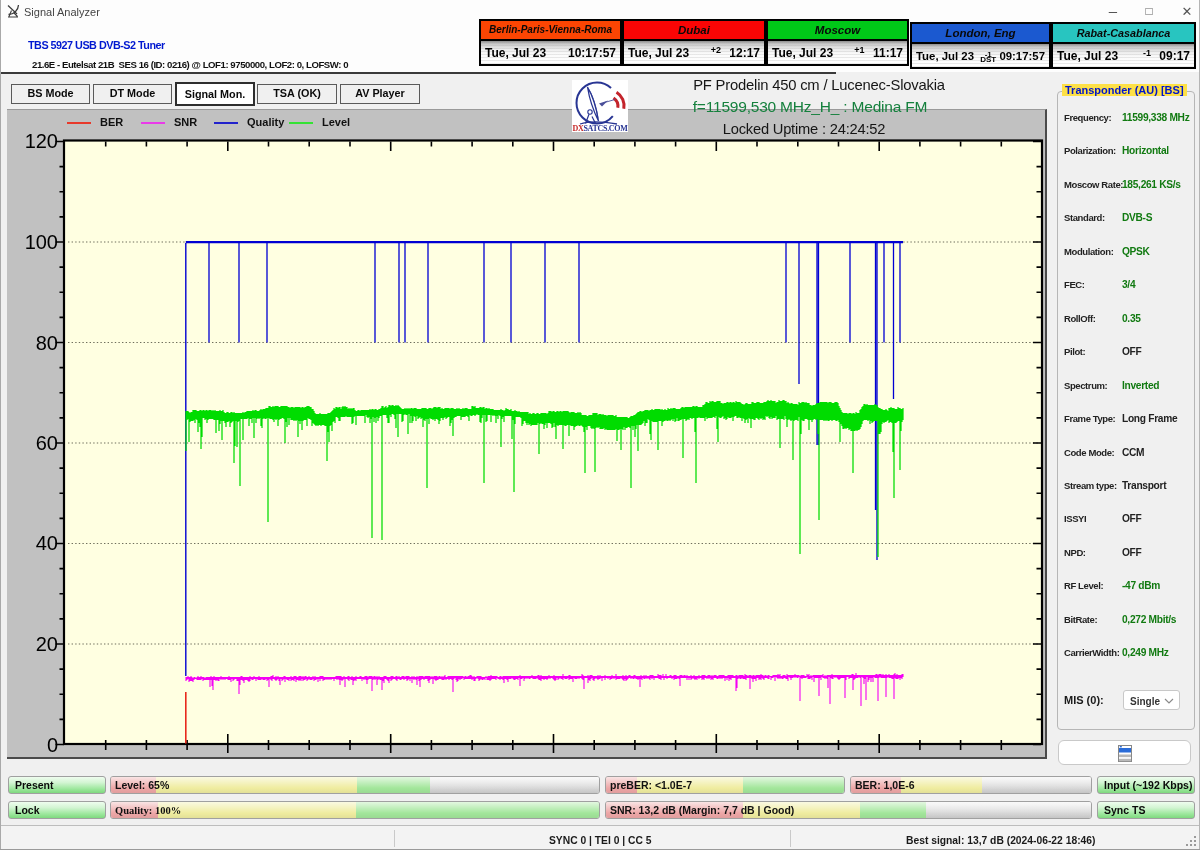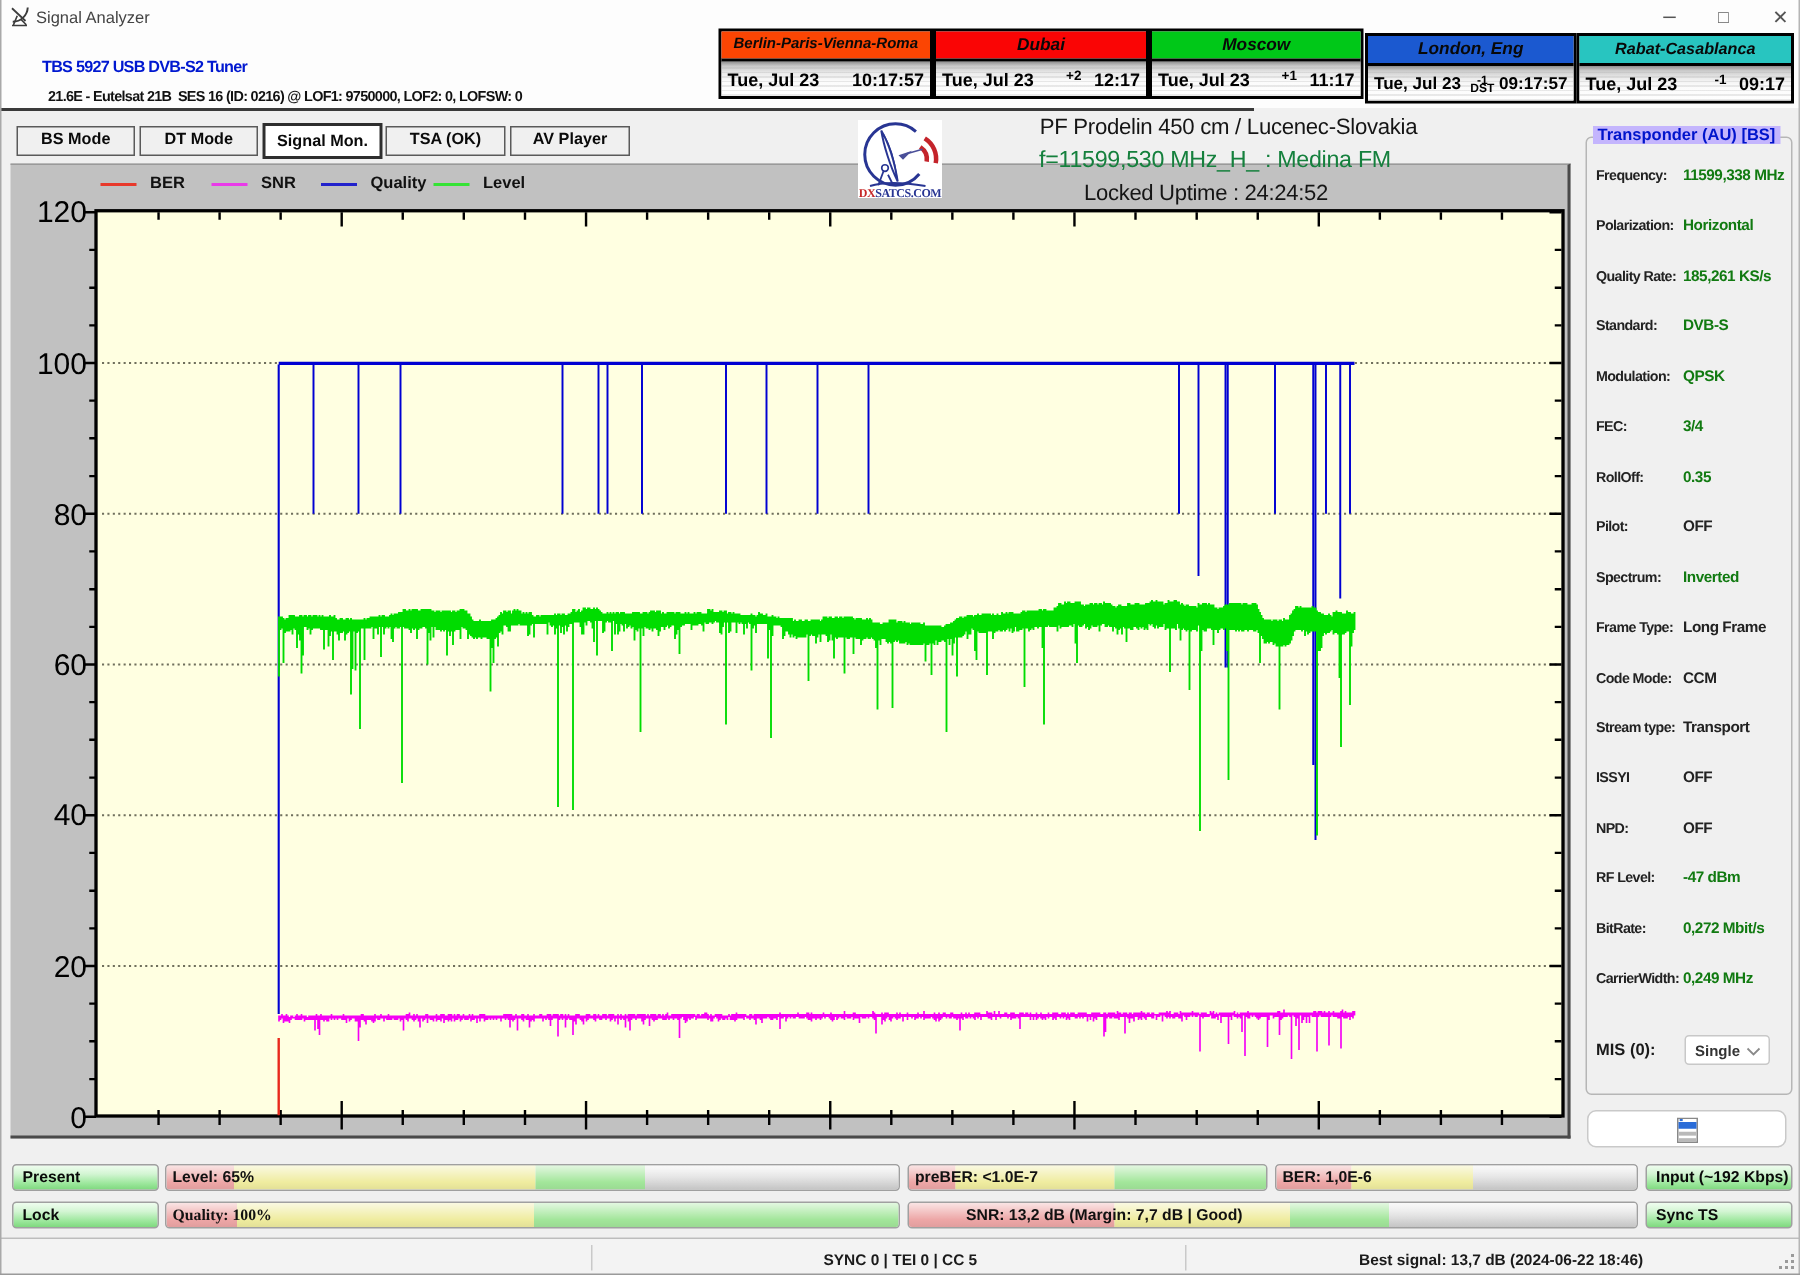--- a/index.html
+++ b/index.html
@@ -112,26 +112,26 @@
         <span><span style="font-size:9px;vertical-align:4px;">-1&nbsp;&nbsp;</span>&nbsp;09:17</span>
       </div>
 </div>
   </div>
 <div style="position:absolute;left:11px;top:84px;width:79px;height:20px;background:#f0f0f0;border:1.4px solid #5a5a5a;box-sizing:border-box;text-align:center;font-weight:bold;font-size:10.8px;line-height:17px;color:#0a0a0a;">BS Mode</div>
 <div style="position:absolute;left:93px;top:84px;width:79px;height:20px;background:#f0f0f0;border:1.4px solid #5a5a5a;box-sizing:border-box;text-align:center;font-weight:bold;font-size:10.8px;line-height:17px;color:#0a0a0a;">DT Mode</div>
 <div style="position:absolute;left:175px;top:82px;width:80px;height:24px;background:#fff;border:2px solid #2e2e2e;box-sizing:border-box;text-align:center;font-weight:bold;font-size:10.8px;line-height:21px;color:#0a0a0a;">Signal Mon.</div>
 <div style="position:absolute;left:257px;top:84px;width:80px;height:20px;background:#f0f0f0;border:1.4px solid #5a5a5a;box-sizing:border-box;text-align:center;font-weight:bold;font-size:10.8px;line-height:17px;color:#0a0a0a;">TSA (OK)</div>
 <div style="position:absolute;left:340px;top:84px;width:80px;height:20px;background:#f0f0f0;border:1.4px solid #5a5a5a;box-sizing:border-box;text-align:center;font-weight:bold;font-size:10.8px;line-height:17px;color:#0a0a0a;">AV Player</div>
 <div style="position:absolute;left:1057px;top:91px;width:138px;height:639px;border:1px solid #b6b6b6;border-radius:4px;box-sizing:border-box;"></div>
-<div style="position:absolute;left:1062px;top:84px;background:#c4b5fd;padding:0 3px;font-size:11px;font-weight:bold;color:#0014cc;">Transponder (AU) [BS]</div>
+<div style="position:absolute;left:1062px;top:84px;background:#fde047;padding:0 3px;font-size:11px;font-weight:bold;color:#0014cc;">Transponder (AU) [BS]</div>
 <div style="position:absolute;left:1064px;top:112px;font-size:9.5px;font-weight:bold;color:#222;letter-spacing:-0.4px;">Frequency:</div>
 <div style="position:absolute;left:1122px;top:112px;font-size:10.2px;font-weight:bold;color:#117a11;letter-spacing:-0.3px;white-space:nowrap;">11599,338 MHz</div>
 <div style="position:absolute;left:1064px;top:145.45px;font-size:9.5px;font-weight:bold;color:#222;letter-spacing:-0.4px;">Polarization:</div>
 <div style="position:absolute;left:1122px;top:145.45px;font-size:10.2px;font-weight:bold;color:#117a11;letter-spacing:-0.3px;white-space:nowrap;">Horizontal</div>
-<div style="position:absolute;left:1064px;top:178.89999999999998px;font-size:9.5px;font-weight:bold;color:#222;letter-spacing:-0.4px;">Quality Rate:</div>
+<div style="position:absolute;left:1064px;top:178.89999999999998px;font-size:9.5px;font-weight:bold;color:#222;letter-spacing:-0.4px;">Moscow Rate:</div>
 <div style="position:absolute;left:1122px;top:178.89999999999998px;font-size:10.2px;font-weight:bold;color:#117a11;letter-spacing:-0.3px;white-space:nowrap;">185,261 KS/s</div>
 <div style="position:absolute;left:1064px;top:212.34999999999997px;font-size:9.5px;font-weight:bold;color:#222;letter-spacing:-0.4px;">Standard:</div>
 <div style="position:absolute;left:1122px;top:212.34999999999997px;font-size:10.2px;font-weight:bold;color:#117a11;letter-spacing:-0.3px;white-space:nowrap;">DVB-S</div>
 <div style="position:absolute;left:1064px;top:245.79999999999995px;font-size:9.5px;font-weight:bold;color:#222;letter-spacing:-0.4px;">Modulation:</div>
 <div style="position:absolute;left:1122px;top:245.79999999999995px;font-size:10.2px;font-weight:bold;color:#117a11;letter-spacing:-0.3px;white-space:nowrap;">QPSK</div>
 <div style="position:absolute;left:1064px;top:279.24999999999994px;font-size:9.5px;font-weight:bold;color:#222;letter-spacing:-0.4px;">FEC:</div>
 <div style="position:absolute;left:1122px;top:279.24999999999994px;font-size:10.2px;font-weight:bold;color:#117a11;letter-spacing:-0.3px;white-space:nowrap;">3/4</div>
 <div style="position:absolute;left:1064px;top:312.69999999999993px;font-size:9.5px;font-weight:bold;color:#222;letter-spacing:-0.4px;">RollOff:</div>
 <div style="position:absolute;left:1122px;top:312.69999999999993px;font-size:10.2px;font-weight:bold;color:#117a11;letter-spacing:-0.3px;white-space:nowrap;">0.35</div>
 <div style="position:absolute;left:1064px;top:346.1499999999999px;font-size:9.5px;font-weight:bold;color:#222;letter-spacing:-0.4px;">Pilot:</div>
@@ -199,21 +199,21 @@
     <div style="position:absolute;left:131px;top:0;right:0;height:100%;background:linear-gradient(#ececec,#cfcfcf);"></div>
     <div style="position:absolute;inset:0;background:linear-gradient(rgba(255,255,255,0.7) 0%,rgba(255,255,255,0.3) 40%,rgba(255,255,255,0) 70%,rgba(0,0,0,0.05) 100%);"></div>
     <div style="position:absolute;inset:0;font-weight:bold;font-size:10.5px;line-height:17px;color:#111;padding-left:4px;white-space:nowrap;">BER: 1,0E-6</div>
   </div>
 <div style="position:absolute;left:605px;top:801px;width:487px;height:18px;border:1px solid #a0a0a0;border-radius:3px;box-sizing:border-box;overflow:hidden;">
     <div style="position:absolute;left:0px;top:0;width:137px;height:100%;background:#eda6a6;"></div>
     <div style="position:absolute;left:137px;top:0;width:117px;height:100%;background:#efec9f;"></div>
     <div style="position:absolute;left:254px;top:0;width:66px;height:100%;background:#a2e69a;"></div>
     <div style="position:absolute;left:320px;top:0;right:0;height:100%;background:linear-gradient(#ececec,#cfcfcf);"></div>
     <div style="position:absolute;inset:0;background:linear-gradient(rgba(255,255,255,0.7) 0%,rgba(255,255,255,0.3) 40%,rgba(255,255,255,0) 70%,rgba(0,0,0,0.05) 100%);"></div>
-    <div style="position:absolute;inset:0;font-weight:bold;font-size:10.5px;line-height:17px;color:#111;padding-left:4px;white-space:nowrap;margin-left:34px;">SNR: 13,2 dB (Margin: 7,7 dB | Good)</div>
+    <div style="position:absolute;inset:0;font-weight:bold;font-size:10.5px;line-height:17px;color:#111;padding-left:4px;white-space:nowrap;">SNR: 13,2 dB (Margin: 7,7 dB | Good)</div>
   </div>
 <div style="position:absolute;left:1097px;top:776px;width:98px;height:18px;background:linear-gradient(#effdef 0%,#d3f5d3 35%,#9ce79c 75%,#7fd97f 100%);border:1px solid #a0a0a0;border-radius:3px;box-sizing:border-box;font-weight:bold;font-size:10.5px;line-height:16px;color:#0a0a0a;padding-left:6px;white-space:nowrap;">Input (~192 Kbps)</div>
 <div style="position:absolute;left:1097px;top:801px;width:98px;height:18px;background:linear-gradient(#effdef 0%,#d3f5d3 35%,#9ce79c 75%,#7fd97f 100%);border:1px solid #a0a0a0;border-radius:3px;box-sizing:border-box;font-weight:bold;font-size:10.5px;line-height:16px;color:#0a0a0a;padding-left:6px;white-space:nowrap;">Sync TS</div>
 <div style="position:absolute;left:0;top:825px;width:1200px;height:25px;background:#f3f3f3;border-top:1px solid #bdbdbd;box-sizing:border-box;"></div>
 <div style="position:absolute;left:141px;top:877px;font-size:10.3px;font-weight:normal;color:#1a1a1a;">Locked -&gt; Uptime: 24:24:52</div>
 <div style="position:absolute;left:549px;top:835px;font-size:10.3px;font-weight:bold;color:#1a1a1a;">SYNC 0 | TEI 0 | CC 5</div>
 <div style="position:absolute;left:906px;top:835px;font-size:10.3px;font-weight:bold;color:#1a1a1a;">Best signal: 13,7 dB (2024-06-22 18:46)</div>
 <div style="position:absolute;left:394px;top:830px;width:1px;height:17px;background:#c9c9c9;"></div>
 <div style="position:absolute;left:790px;top:830px;width:1px;height:17px;background:#c9c9c9;"></div>
 <svg width="14" height="14" viewBox="0 0 14 14" style="position:absolute;left:1184px;top:834px">

